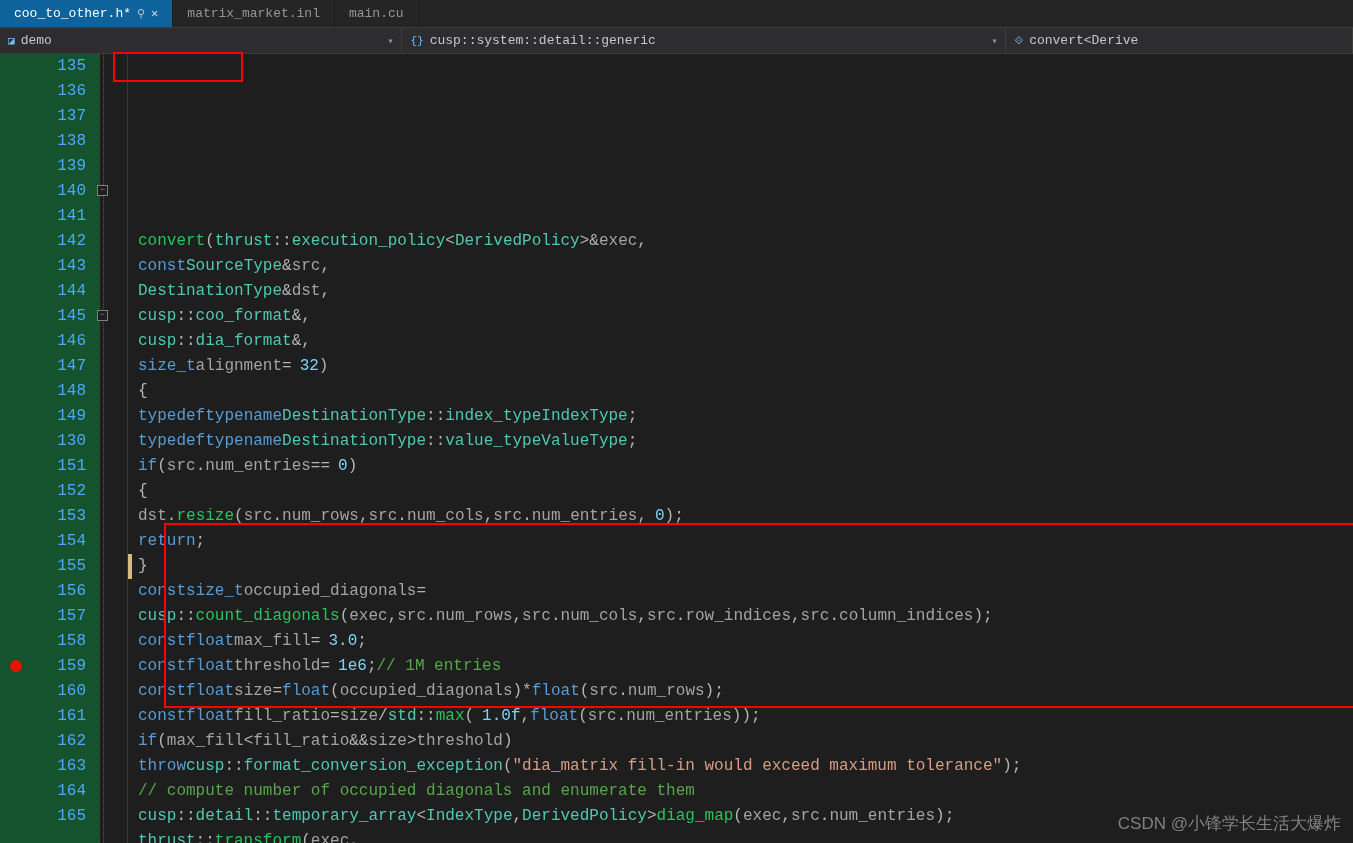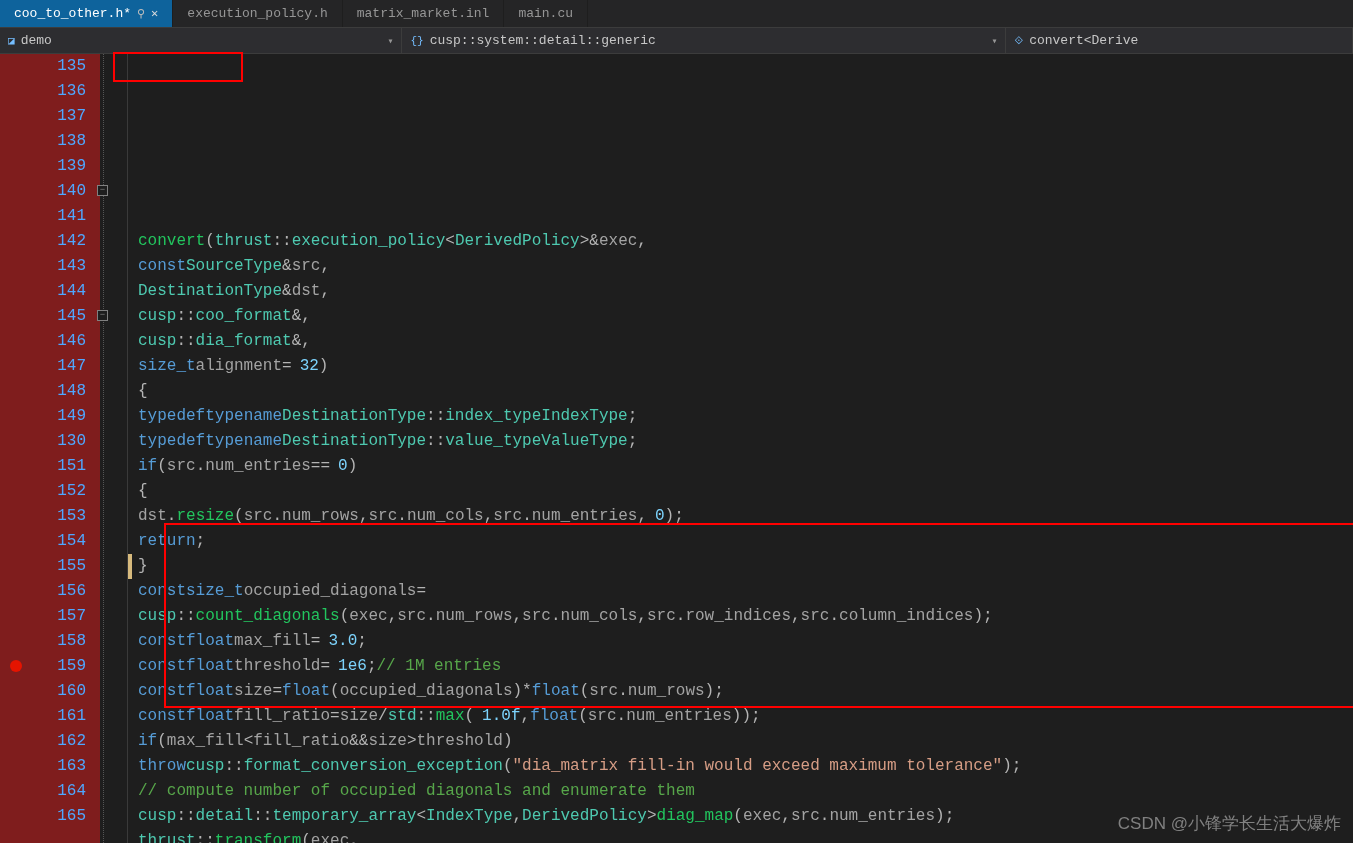--- a/index.html
+++ b/index.html
@@ -56,21 +56,21 @@
 .nav-box.flex { flex:1 1 auto; }
 .nav-icon { color:#75beff; font-size:11px; }
 .chev { margin-left:auto; color:#969696; font-size:10px; }
 .editor {
   display:flex;
   height:calc(843px - 28px - 26px);
   position:relative;
 }
 .gutter {
   width:100px;
-  background:#7f1d1d;
+  background:#14532d;
   text-align:right;
   padding-right:14px;
   color:#4fa7ff;
   font-size:16px;
   line-height:25px;
   user-select:none;
   position:relative;
 }
 .gutter .bp {
   position:absolute;
@@ -144,23 +144,20 @@
 }
 </style>
 </head>
 <body>
 
 <div class="tabs">
   <div class="tab active">
     <span>coo_to_other.h*</span>
     <span class="pin">⚲</span>
     <span class="close-x">✕</span>
-  </div>
-  <div class="tab">
-    <span>execution_policy.h</span>
   </div>
   <div class="tab">
     <span>matrix_market.inl</span>
   </div>
   <div class="tab">
     <span>main.cu</span>
   </div>
 </div>
 
 <div class="nav-bar">

